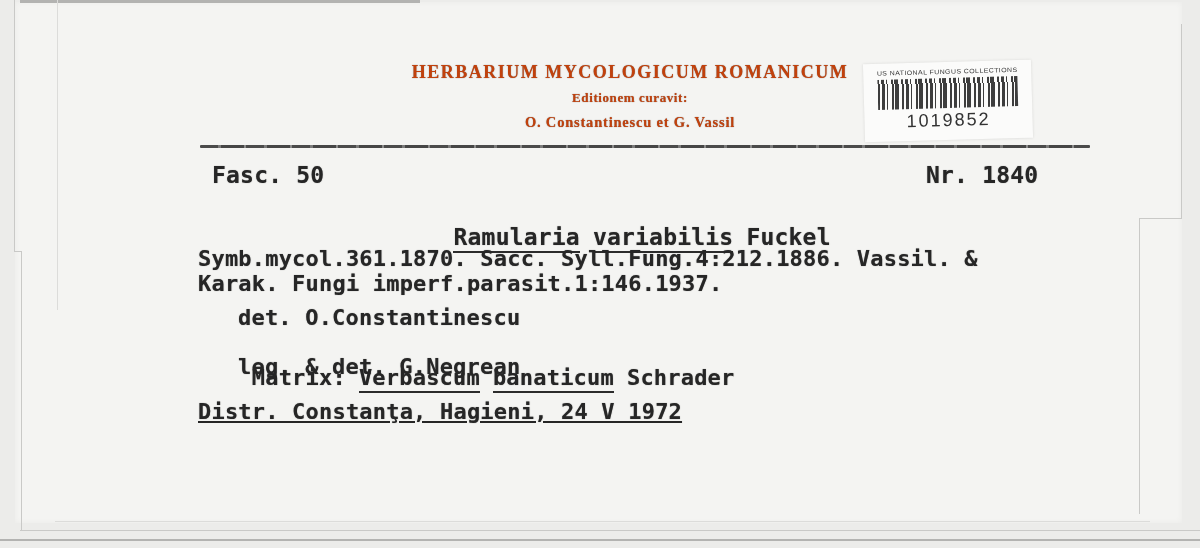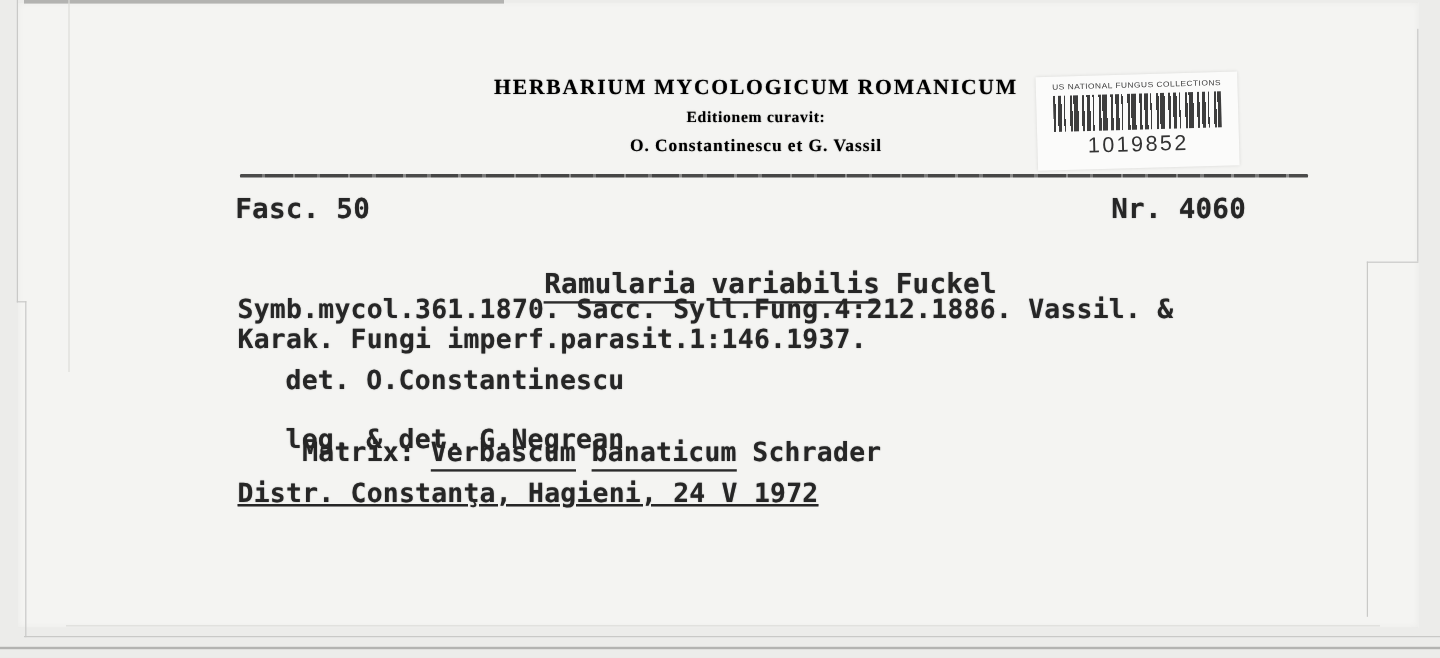--- a/index.html
+++ b/index.html
@@ -22,21 +22,21 @@
     position:absolute;color:#262626;font-weight:bold;
     font-size:22px;letter-spacing:0.2px;white-space:pre;
     text-shadow:0 0 1px rgba(40,40,40,0.55);
   }
   .type.small-indent{left:238px;}
   .u{border-bottom:2.5px solid #2c2c2c;padding-bottom:1px;}
   .sp{margin-right:13px;}
   
   .header-block{
     position:absolute;left:325px;top:62px;width:610px;text-align:center;
-    color:#000000;font-family:"Liberation Serif","DejaVu Serif",serif;
+    color:#c2410c;font-family:"Liberation Serif","DejaVu Serif",serif;
     text-shadow:0 0 1px rgba(30,30,30,0.6);
   }
   .header-title{font-size:18px;font-weight:bold;letter-spacing:1.5px;}
   .header-sub{font-size:13px;font-weight:bold;letter-spacing:0.6px;margin-top:7px;}
   .header-editors{font-size:14.5px;font-weight:bold;letter-spacing:0.8px;margin-top:8px;}
   
   .barcode-sticker{
     position:absolute;left:864px;top:62px;width:168px;height:78px;
     background:#fbfbfa;transform:rotate(-1.6deg);
     box-shadow:0 0 3px rgba(0,0,0,0.12);
@@ -58,21 +58,21 @@
   .barcode-number{font-size:18px;letter-spacing:2px;color:#333;margin-top:2px;}
   
   .label-rule{
     position:absolute;left:200px;top:145px;width:890px;height:3px;
     background:
       repeating-linear-gradient(90deg,
         #343434 0 18px, #6a6a6a 18px 21px, #2e2e2e 21px 44px, #7d7d7d 44px 46px);
     opacity:0.88;border-radius:1px;
   }
   
-  .line-fasc{left:196px;top:162px;font-size:23px;}
+  .line-fasc{left:212px;top:162px;font-size:23px;}
   .line-nr{left:926px;top:162px;font-size:23px;}
   .line-title{left:0;right:0;top:198px;text-align:center;font-size:23px;transform:translateX(14px);}
   .line-cit1{left:198px;top:246px;}
   .line-cit2{left:198px;top:271px;}
   .line-det{top:305px;}
   .line-matrix{left:198px;top:340px;}
   .line-leg{top:354px;}
   .line-distr{left:198px;top:399px;text-decoration:underline;}
 </style>
 </head>
@@ -102,21 +102,21 @@
 
   <div class="barcode-sticker">
     <div class="barcode-caption">US NATIONAL FUNGUS COLLECTIONS</div>
     <div class="barcode-bars"></div>
     <div class="barcode-number">1019852</div>
   </div>
 
   <div class="label-rule"></div>
 
   <div class="type line-fasc">Fasc. 50</div>
-  <div class="type line-nr">Nr. 4060</div>
+  <div class="type line-nr">Nr. 1840</div>
 
   <div class="type line-title">
     <span class="u sp">Ramularia</span><span class="u sp">variabilis</span><span>Fuckel</span>
   </div>
 
   <div class="type line-cit1">Symb.mycol.361.1870. Sacc. Syll.Fung.4:212.1886. Vassil. &amp;</div>
   <div class="type line-cit2">Karak. Fungi imperf.parasit.1:146.1937.</div>
 
   <div class="type small-indent line-det">det. O.Constantinescu</div>
 

